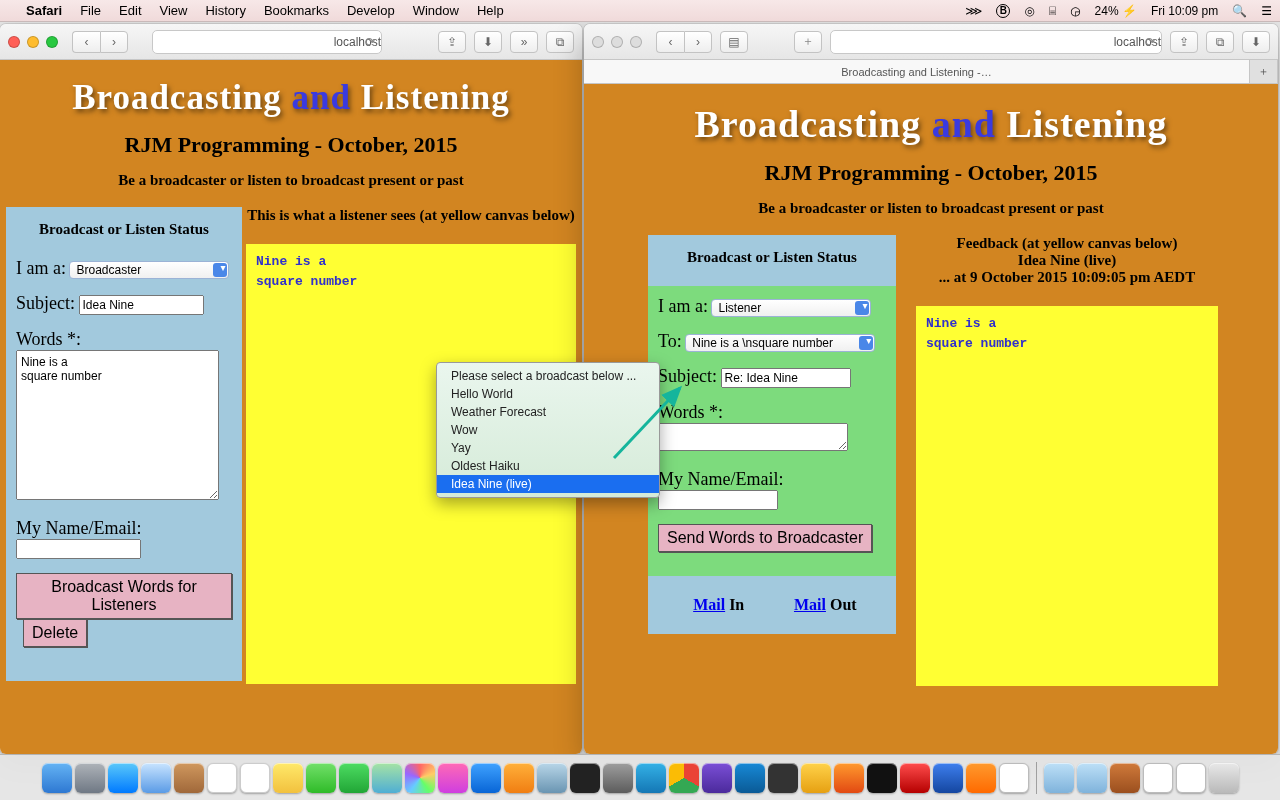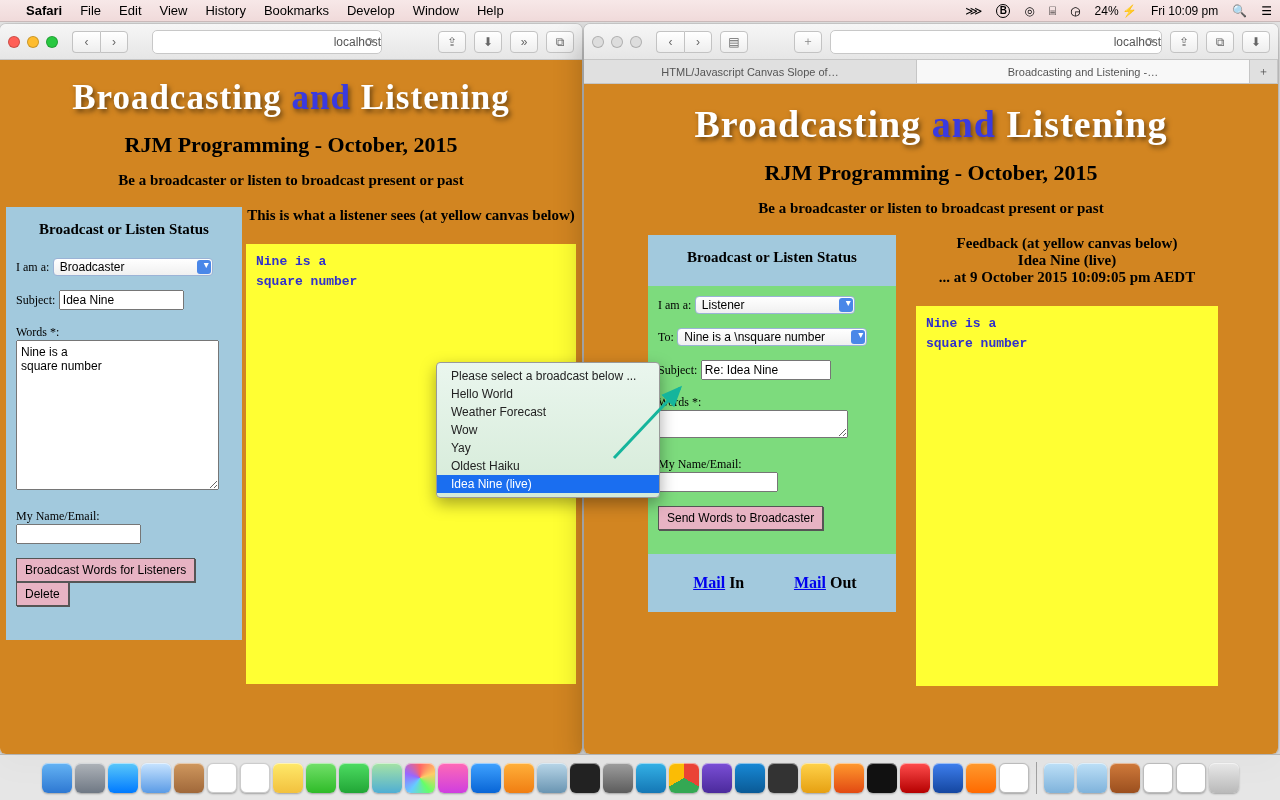--- a/index.html
+++ b/index.html
@@ -127,32 +127,32 @@
   .sub2 { font-weight:bold; font-size:15px; color:#000; margin:8px 0 18px;}
 
   .content-row { display:flex; align-items:flex-start; padding:0 6px; gap:4px;}
   .panel {
     background:#a2c9dd;
     padding:10px 10px 20px;
     font-size:14px;
     text-align:left;
   }
   .panel h3 { text-align:center; font-size:15px; margin:4px 0 20px; font-weight:bold;}
-  .panel label { font-size:12px; }
+  .panel label { font-size:18px; }
   .panel .field { margin:14px 0; }
   .panel select, .panel input[type=text], .panel textarea {
     font-family: -apple-system, Helvetica, Arial, sans-serif;
     font-size:12px;
   }
   .panel textarea { width:94%; height:150px; font-size:12px; padding:4px;
       font-family: -apple-system, Helvetica, Arial, sans-serif; resize:both;}
   .pink-btn {
     background:#e7b3c3; border:1px solid #555;
     box-shadow: 1px 1px 0 #555;
-    padding:4px 8px; font-size:12px;
+    padding:4px 8px; font-size:16px;
     font-family: -apple-system, Helvetica, Arial, sans-serif;
     cursor:pointer;
   }
 
   .right-col { flex:1; text-align:center;}
   .right-col .info { font-weight:bold; font-size:15px; color:#000; margin-bottom:20px;}
   .canvas {
     background:#ffff33;
     text-align:left;
     padding:8px 10px;
@@ -362,21 +362,20 @@
     <div class="nav-btn plus-btn">＋</div>
     <div class="url-field" style="flex:1;">
       <span>localhost</span>
       <span class="reload">⟳</span>
     </div>
     <div class="nav-btn">⇪</div>
     <div class="nav-btn">⧉</div>
     <div class="nav-btn">⬇</div>
   </div>
   <div class="tab-strip">
-    <div class="tab">HTML/Javascript Canvas Slope of…</div>
     <div class="tab active">Broadcasting and Listening -…</div>
     <div class="tab newtab">＋</div>
   </div>
 
   <div class="page" style="height:calc(100% - 60px);">
     <div class="page-inner">
       <h1 class="big-title" style="font-size:38px;">
         <span>Broadcasting </span><span class="and">and</span><span> Listening</span>
       </h1>
       <div class="sub1">RJM Programming - October, 2015</div>

